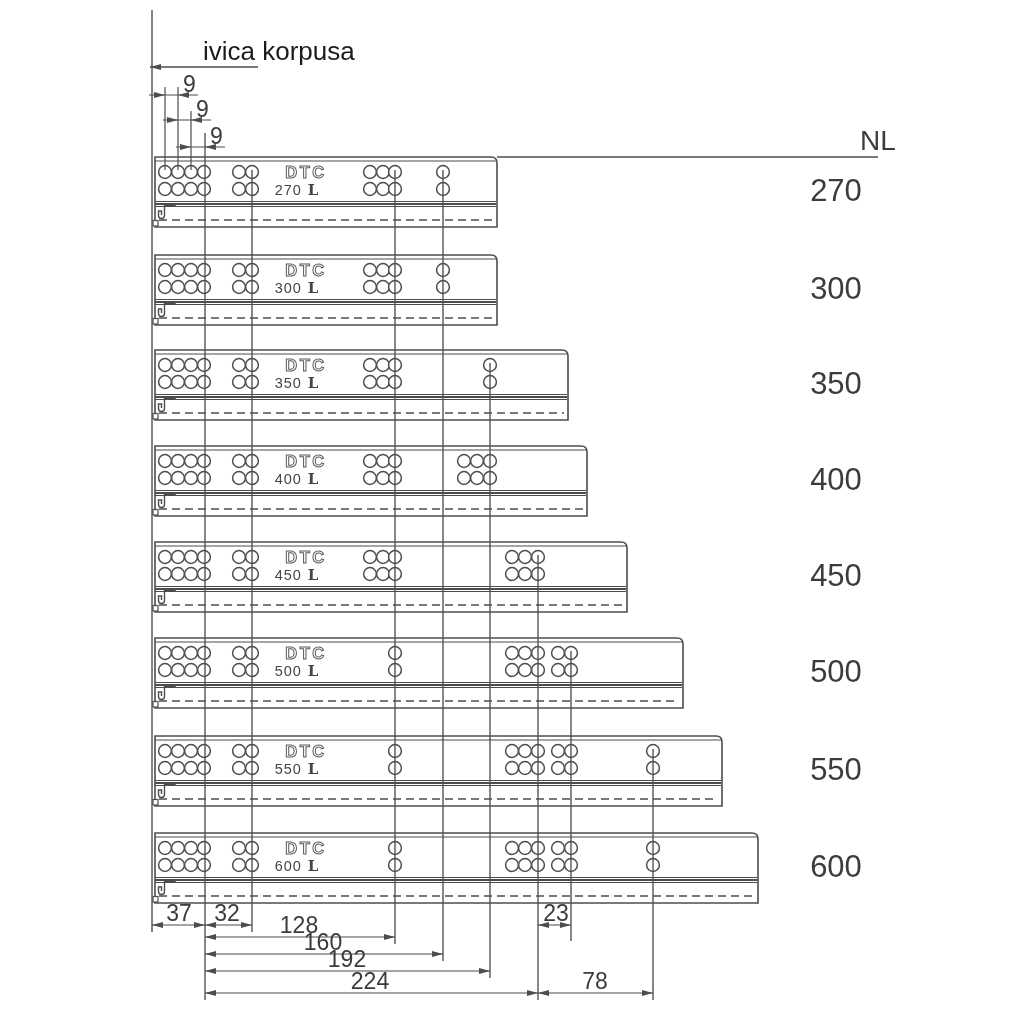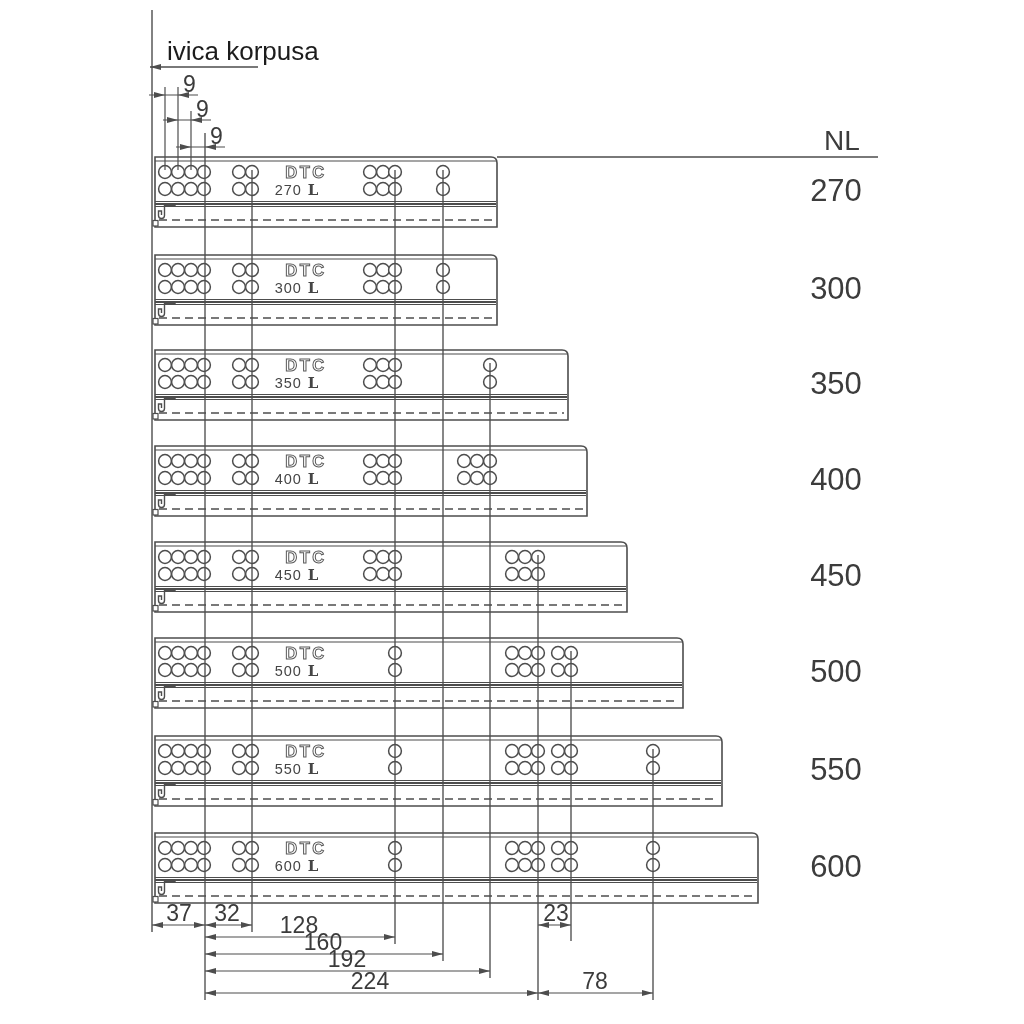--- a/index.html
+++ b/index.html
@@ -1,19 +1,19 @@
 <!DOCTYPE html>
 <html><head>
 <meta charset="utf-8">
 <style>
   html,body{margin:0;padding:0;background:#ffffff;}
   body{width:1024px;height:1024px;position:relative;overflow:hidden;
        font-family:"Liberation Sans",sans-serif;}
   #stage{position:absolute;left:0;top:0;width:1024px;height:1024px;}
-  .overlay-label{position:absolute;color:#222;white-space:nowrap;}
+  .overlay-label{position:absolute;color:#222;white-space:nowrap;margin-left:36px;}
   #title{left:167px;top:36px;font-size:26px;color:#1c1c1c;}
   #nl-header{left:824px;top:125px;font-size:28px;color:#3c3c3c;text-align:center;}
 </style>
 </head>
 <body>
 
 <div id="stage"><svg width="1024" height="1024" viewBox="0 0 1024 1024">
       <rect x="0" y="0" width="1024" height="1024" fill="#ffffff"></rect>
       <g>
         <path d="M155,157 H491 Q497,157 497,163 V227 H155 Z" fill="#ffffff" stroke="#4d4d4d" stroke-width="1.6"></path>

